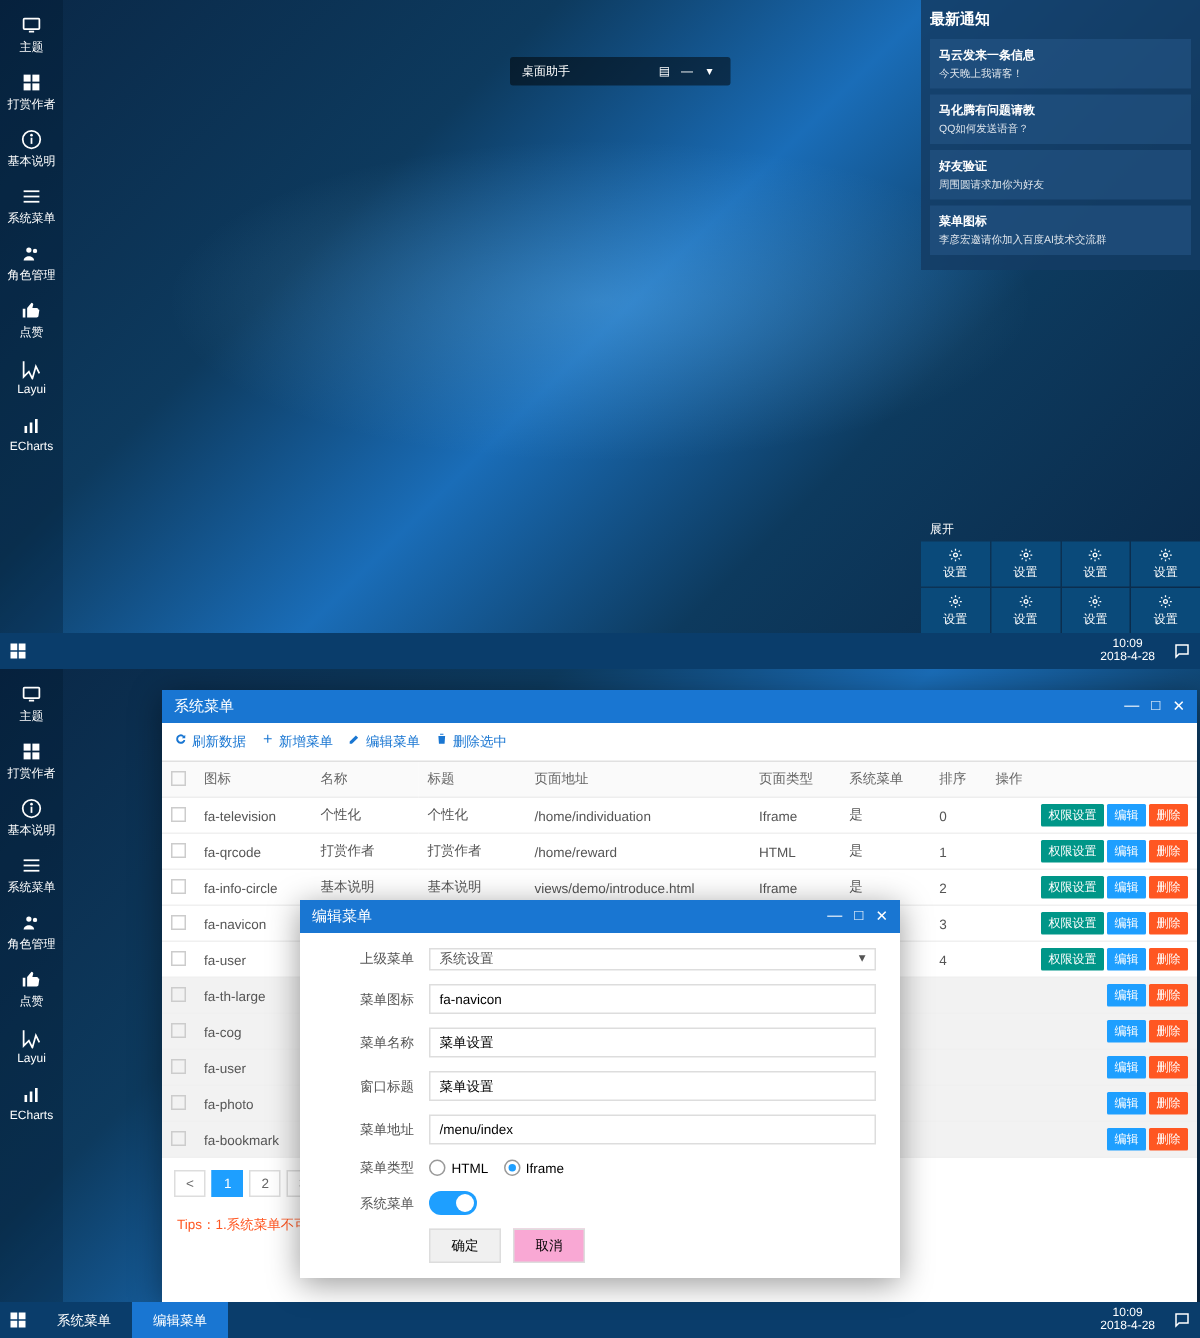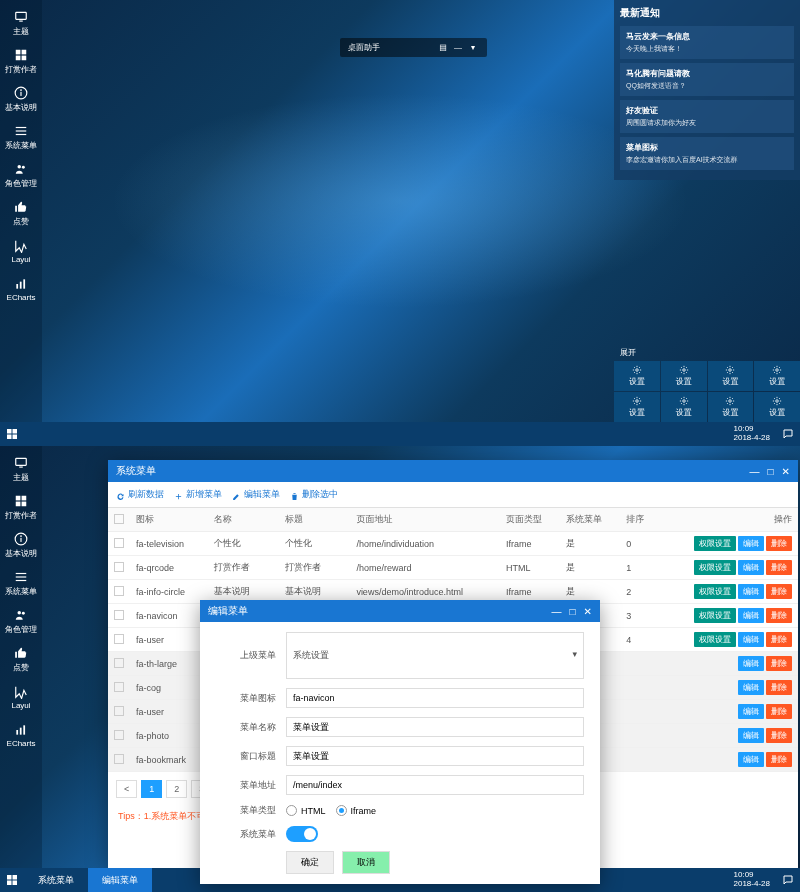--- a/index.html
+++ b/index.html
@@ -9,21 +9,21 @@
 .sidebar{position:absolute;left:0;top:0;width:42px;height:100%;background:rgba(0,20,40,0.3);display:flex;flex-direction:column;padding-top:4px;z-index:5}
 .sbi{display:flex;flex-direction:column;align-items:center;justify-content:center;height:38px;color:#fff;font-size:8px;cursor:pointer}
 .sbi svg{width:14px;height:14px;fill:#fff;margin-bottom:2px}
 .taskbar{position:absolute;bottom:0;left:0;right:0;height:24px;background:#0a3d6b;display:flex;align-items:center;color:#fff;font-size:9px;z-index:6}
 .taskbar .start{width:24px;display:flex;justify-content:center}
 .taskbar .start svg{width:12px;height:12px;fill:#fff}
 .taskbar .tabs{display:flex;height:100%}
 .taskbar .tab{padding:0 14px;display:flex;align-items:center;font-size:9px}
 .taskbar .tab.active{background:#1976d2}
 .taskbar .spacer{flex:1}
-.taskbar .clock{text-align:left;line-height:1.1;font-size:8px;padding:0 6px}
+.taskbar .clock{text-align:center;line-height:1.1;font-size:8px;padding:0 6px}
 .taskbar .chat{width:24px;display:flex;justify-content:center}
 .taskbar .chat svg{width:12px;height:12px;fill:#fff}
 
 
 .dwid{position:absolute;top:38px;left:340px;background:rgba(0,0,0,0.5);color:#fff;font-size:8px;padding:4px 8px;border-radius:2px;display:flex;align-items:center;gap:17px}
 .dwid .btns{display:flex;gap:3px;margin-left:40px}
 .dwid .btns span{display:inline-block;width:12px;text-align:center}
 
 .notif{position:absolute;top:0;right:0;width:186px;background:rgba(20,60,100,0.85);color:#fff;padding:6px;z-index:4}
 .notif h4{font-size:10px;font-weight:bold;margin-bottom:6px}
@@ -37,21 +37,21 @@
 .tile{background:#0a4a7a;color:#fff;display:flex;flex-direction:column;align-items:center;justify-content:center;height:30px;font-size:8px}
 .tile svg{width:10px;height:10px;fill:#fff;margin-bottom:1px}
 
 
 .win{position:absolute;background:#fff;box-shadow:0 4px 20px rgba(0,0,0,0.4);display:flex;flex-direction:column}
 .win1{left:108px;top:14px;width:690px;height:408px}
 .titlebar{background:#1976d2;color:#fff;height:22px;display:flex;align-items:center;padding:0 8px;font-size:10px}
 .titlebar .wbuttons{margin-left:auto;display:flex;gap:8px;font-size:10px}
 .titlebar .wbuttons span{cursor:pointer}
 .toolbar{height:26px;display:flex;align-items:center;padding:0 8px;gap:10px;border-bottom:1px solid #e0e0e0;font-size:9px;color:#1976d2}
-.toolbar .ti{display:flex;align-items:flex-end;gap:3px;cursor:pointer}
+.toolbar .ti{display:flex;align-items:flex-start;gap:3px;cursor:pointer}
 .toolbar svg{width:9px;height:9px;fill:#1976d2}
 
 table{width:100%;border-collapse:collapse;font-size:9px}
 th{background:#fafafa;color:#666;font-weight:normal;text-align:left;padding:5px 6px;border-bottom:1px solid #eee}
 td{padding:4px 6px;border-bottom:1px solid #f0f0f0;color:#555}
 .cb{width:10px;height:10px;border:1px solid #ccc;display:inline-block}
 .btn{display:inline-block;padding:2px 5px;color:#fff;font-size:8px;border-radius:1px;margin-left:2px}
 .bg{background:#009688}
 .bb{background:#1e9fff}
 .br{background:#ff5722}
@@ -60,28 +60,28 @@
 .pager span{padding:3px 7px;border:1px solid #ddd;color:#666}
 .pager span.active{background:#1e9fff;color:#fff;border-color:#1e9fff}
 .tips{padding:4px 10px;font-size:9px;color:#ff5722}
 
 
 .win2{left:200px;top:154px;width:400px;z-index:10}
 .form{padding:10px 16px;font-size:10px}
 .frow{display:flex;align-items:center;margin-bottom:9px}
 .frow label{width:60px;text-align:right;margin-right:10px;color:#555;font-size:9px}
 .frow input[type=text]{flex:1;border:1px solid #ddd;padding:4px 6px;font-size:9px}
-.frow .sel{flex:1;border:1px solid #ddd;padding:16px 6px;font-size:9px;display:flex;justify-content:space-between;color:#555}
+.frow .sel{flex:1;border:1px solid #ddd;padding:0 6px;font-size:9px;display:flex;justify-content:space-between;color:#555}
 .radio{display:inline-flex;align-items:center;margin-right:10px;font-size:9px}
 .radio .r{width:11px;height:11px;border:1px solid #999;border-radius:50%;margin-right:4px;display:inline-flex;align-items:center;justify-content:center}
 .radio.on .r::after{content:"";width:5px;height:5px;background:#1e9fff;border-radius:50%}
 .switch{width:32px;height:16px;background:#1e9fff;border-radius:8px;position:relative}
 .switch::after{content:"";position:absolute;right:2px;top:2px;width:12px;height:12px;background:#fff;border-radius:50%}
 .fbtns{padding-left:70px;display:flex;gap:8px}
-.fbtn{padding:4px 14px;border:1px solid #ddd;background:#86efac;font-size:9px;cursor:pointer}
+.fbtn{padding:4px 14px;border:1px solid #ddd;background:#f9a8d4;font-size:9px;cursor:pointer}
 .fbtn.primary{background:#f0f0f0}
 .maskline{background:rgba(0,0,0,0.05)}
 </style>
 </head>
 <body>
 
 <div class="half">
   <div class="sidebar">
     <div class="sbi">
         <svg viewBox="0 0 24 24">
@@ -361,21 +361,21 @@
       <thead>
           <tr>
         <th style="width:22px"><span class="cb"></span></th>
         <th>图标</th>
             <th>名称</th>
             <th>标题</th>
             <th>页面地址</th>
             <th>页面类型</th>
             <th>系统菜单</th>
             <th>排序</th>
-            <th style="text-align:right">操作</th>
+            <th style="text-align:left">操作</th>
       </tr>
         </thead>
       <tbody id="tbody">
           <tr>
             <td><span class="cb"></span></td>
             <td>fa-television</td>
             <td>个性化</td>
             <td>个性化</td>
             <td>/home/individuation</td>
             <td>Iframe</td>

